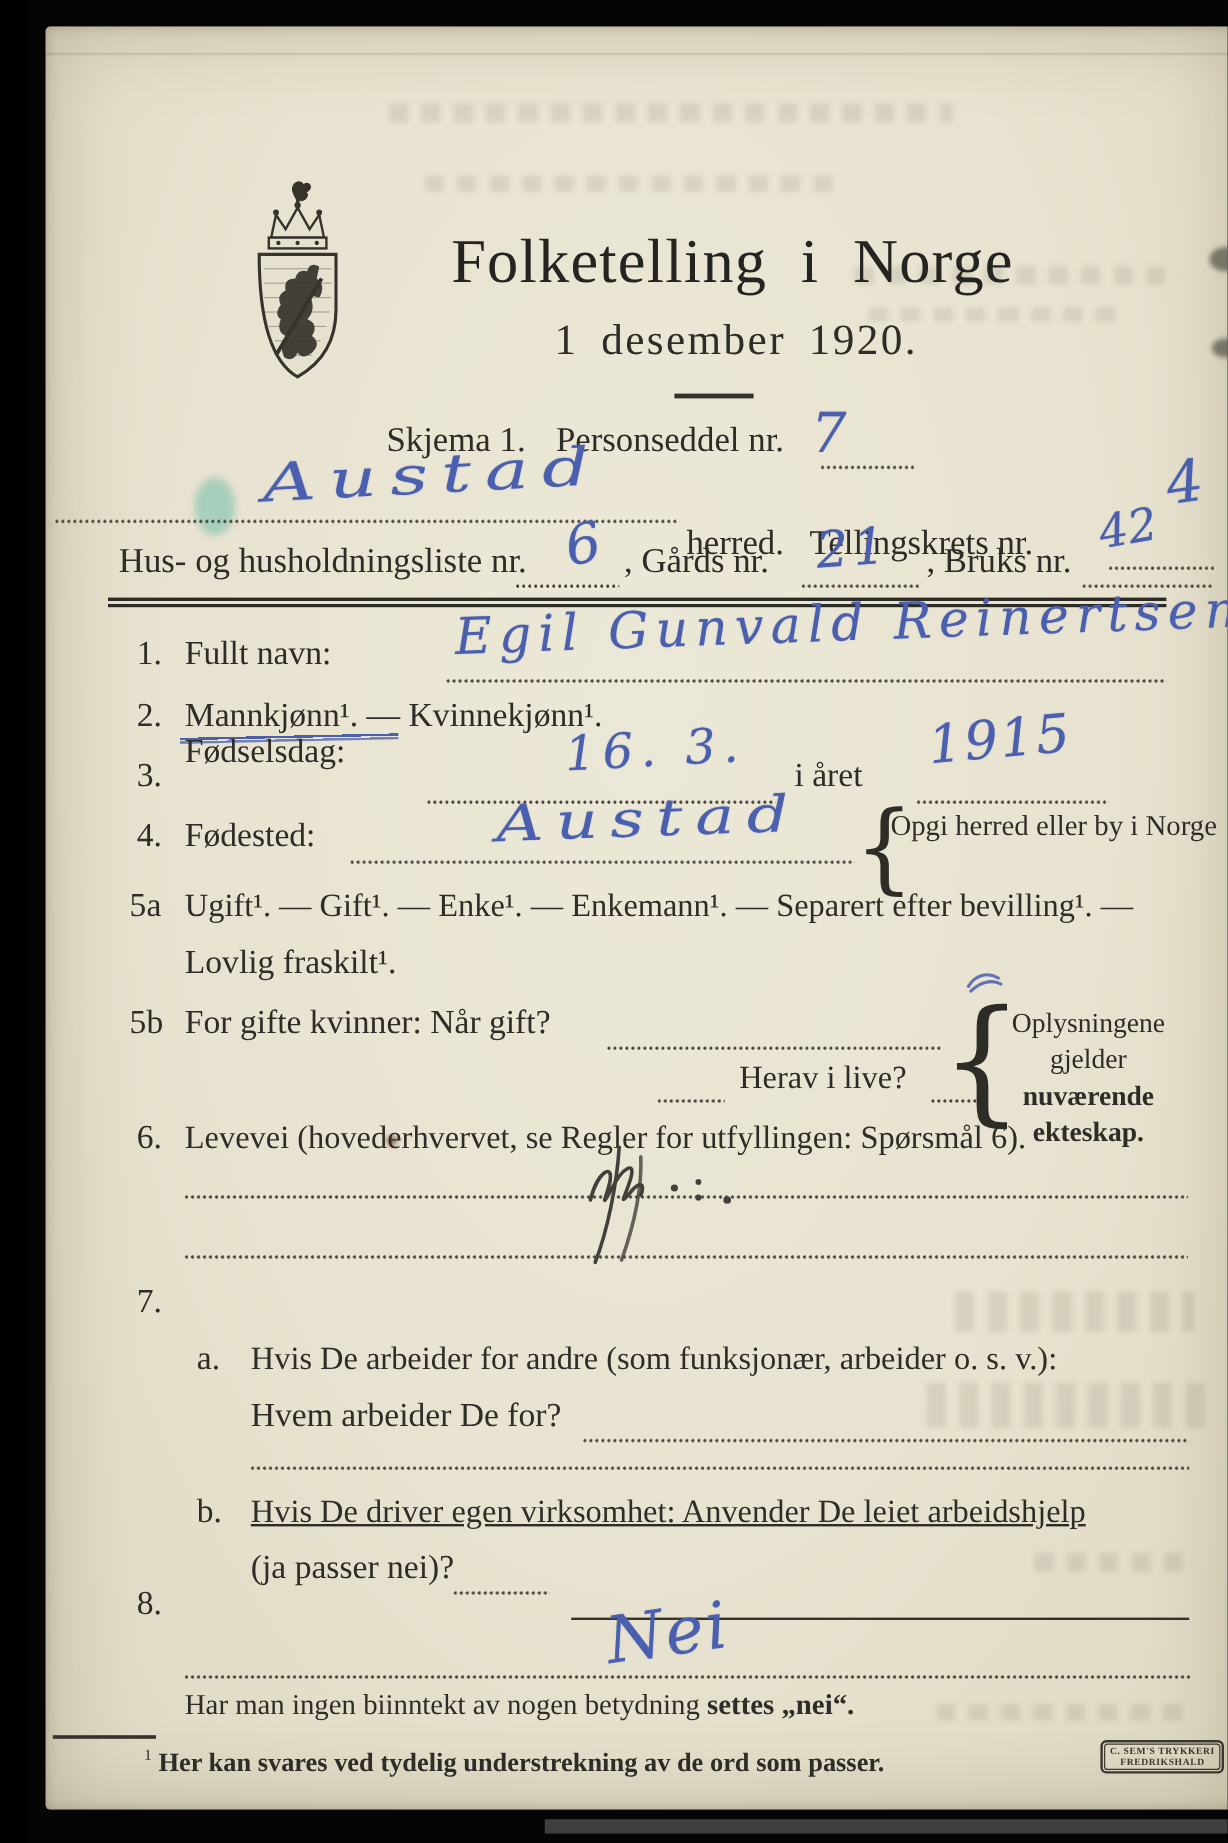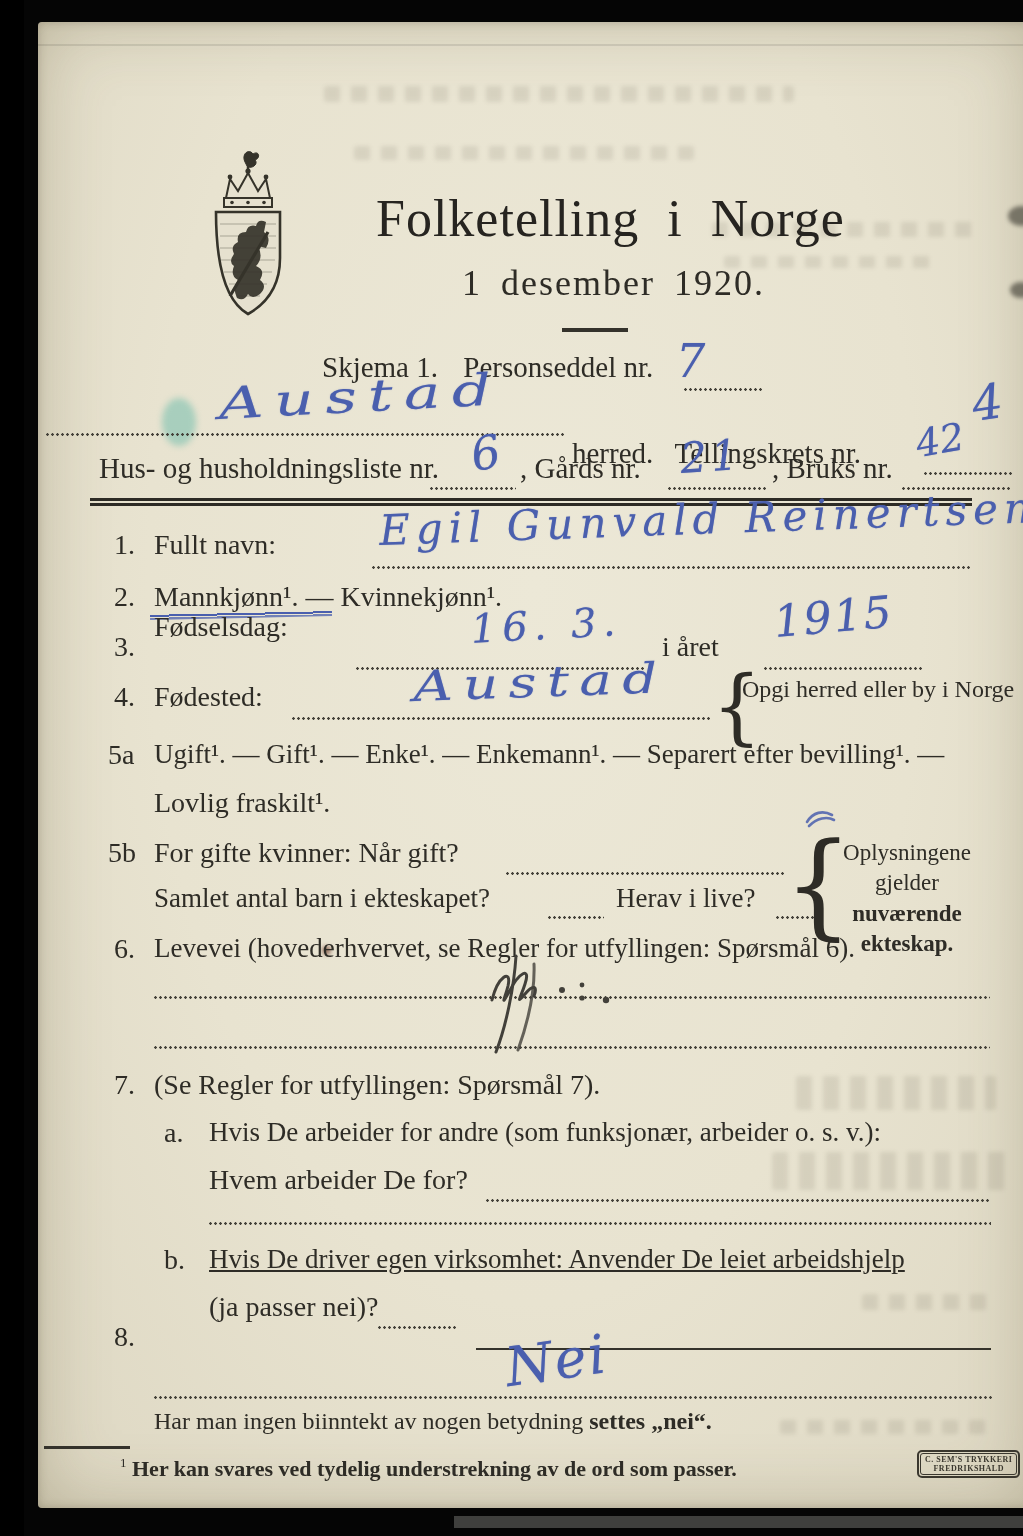--- a/index.html
+++ b/index.html
@@ -131,21 +131,20 @@
   <div class="brace" style="left:688px;top:662px;font-size:78px;transform:scaleY(1.05);">{</div>
   <div class="t small" style="left:718px;top:676px;">Opgi herred eller by i Norge</div>
 
   <div class="t num" style="left:84px;top:740px;">5a</div>
   <div class="t long" style="left:130px;top:740px;">Ugift¹. — Gift¹. — Enke¹. — Enkemann¹. — Separert efter bevilling¹. —</div>
   <div class="t" style="left:130px;top:788px;">Lovlig fraskilt¹.</div>
 
   <div class="t num" style="left:84px;top:838px;">5b</div>
   <div class="t" style="left:130px;top:838px;">For gifte kvinner:  Når gift?</div>
   <div class="leader" style="left:482px;top:872px;width:278px;"></div>
-  <div class="t long" style="left:130px;top:884px;">Samlet antal barn i ekteskapet?</div>
   <div class="leader" style="left:524px;top:916px;width:56px;"></div>
   <div class="t long" style="left:592px;top:884px;">Herav i live?</div>
   <div class="leader" style="left:752px;top:916px;width:40px;"></div>
   <div class="brace" style="left:760px;top:822px;font-size:108px;transform:scaleY(1.05);">{</div>
   <div style="position:absolute;left:795px;top:838px;width:176px;text-align:center;color:#2e2c26;font-size:23px;line-height:1.32;">
     <div>Oplysningene</div>
     <div><span>gjelder </span><span class="bold">nuværende</span></div>
     <div class="bold">ekteskap.</div>
   </div>
   <svg style="position:absolute;left:780px;top:806px;" width="38" height="26" viewBox="0 0 38 26">
@@ -164,21 +163,20 @@
       <circle cx="86" cy="42" r="3"></circle>
         <circle cx="106" cy="37" r="2.4"></circle>
         <circle cx="106" cy="50" r="2.6"></circle>
         <circle cx="130" cy="52" r="3.2"></circle>
     </g>
   </svg>
   <div class="leader" style="left:130px;top:996px;width:836px;"></div>
   <div class="leader" style="left:130px;top:1046px;width:836px;"></div>
 
   <div class="t num" style="left:90px;top:1070px;">7.</div>
-  <div class="t" style="left:130px;top:1070px;">(Se Regler for utfyllingen:  Spørsmål 7).</div>
 
   <div class="t" style="left:140px;top:1118px;">a.</div>
   <div class="t long" style="left:185px;top:1118px;">Hvis De arbeider for andre (som funksjonær, arbeider o. s. v.):</div>
   <div class="t" style="left:185px;top:1165px;">Hvem arbeider De for?</div>
   <div class="leader" style="left:462px;top:1199px;width:505px;"></div>
   <div class="leader" style="left:185px;top:1222px;width:782px;"></div>
 
   <div class="t" style="left:140px;top:1245px;">b.</div>
   <div class="t long" style="left:185px;top:1245px;text-decoration:underline;">Hvis De driver egen virksomhet:  Anvender De leiet arbeidshjelp</div>
   <div class="t" style="left:185px;top:1292px;">(ja passer nei)?</div>

